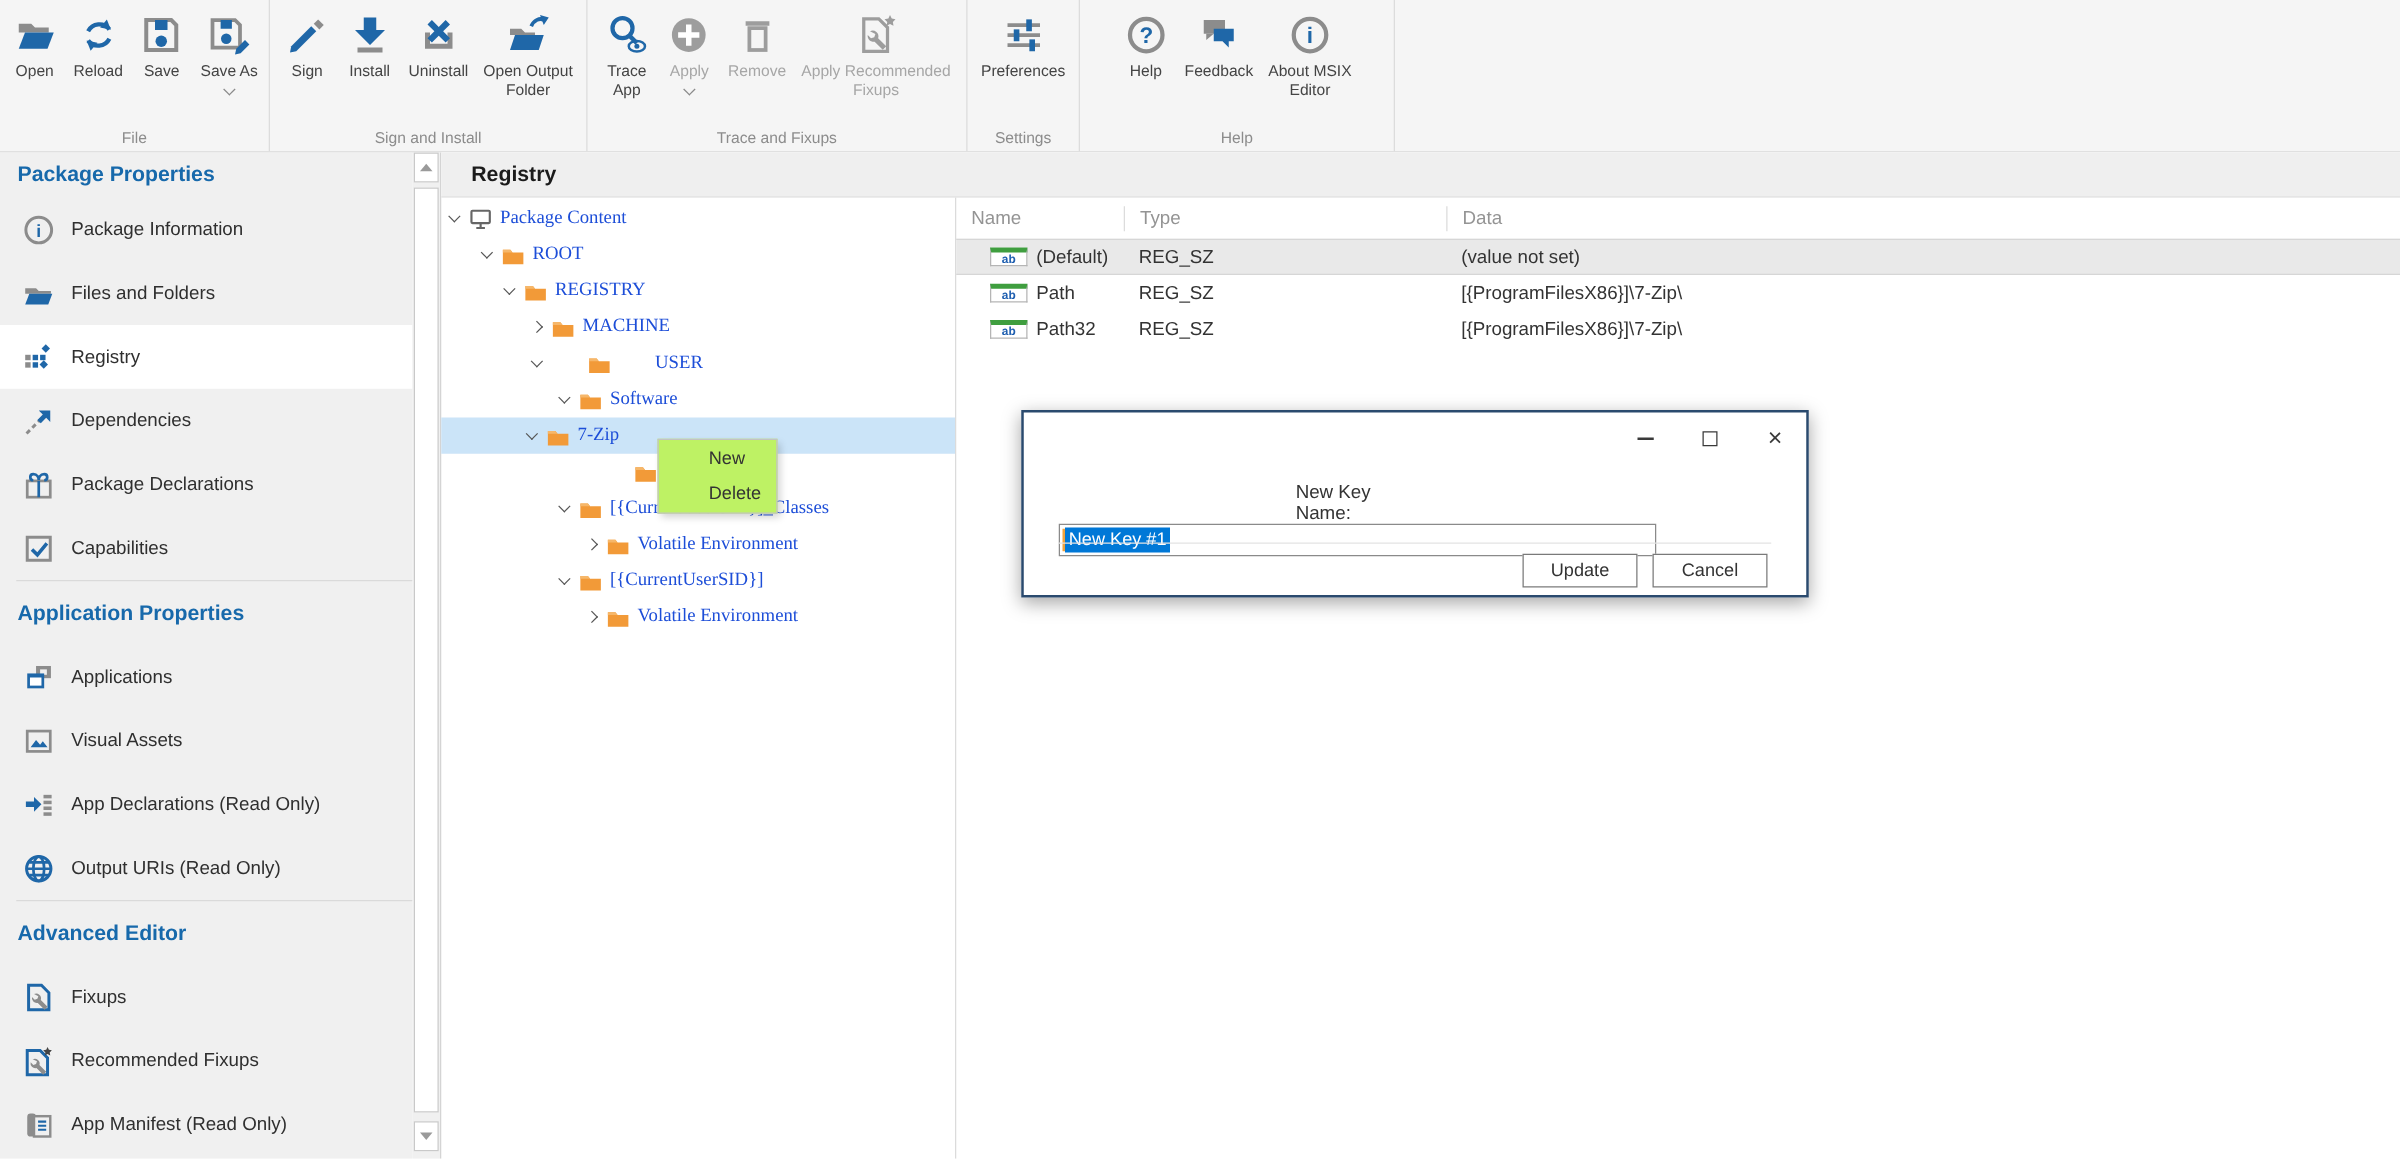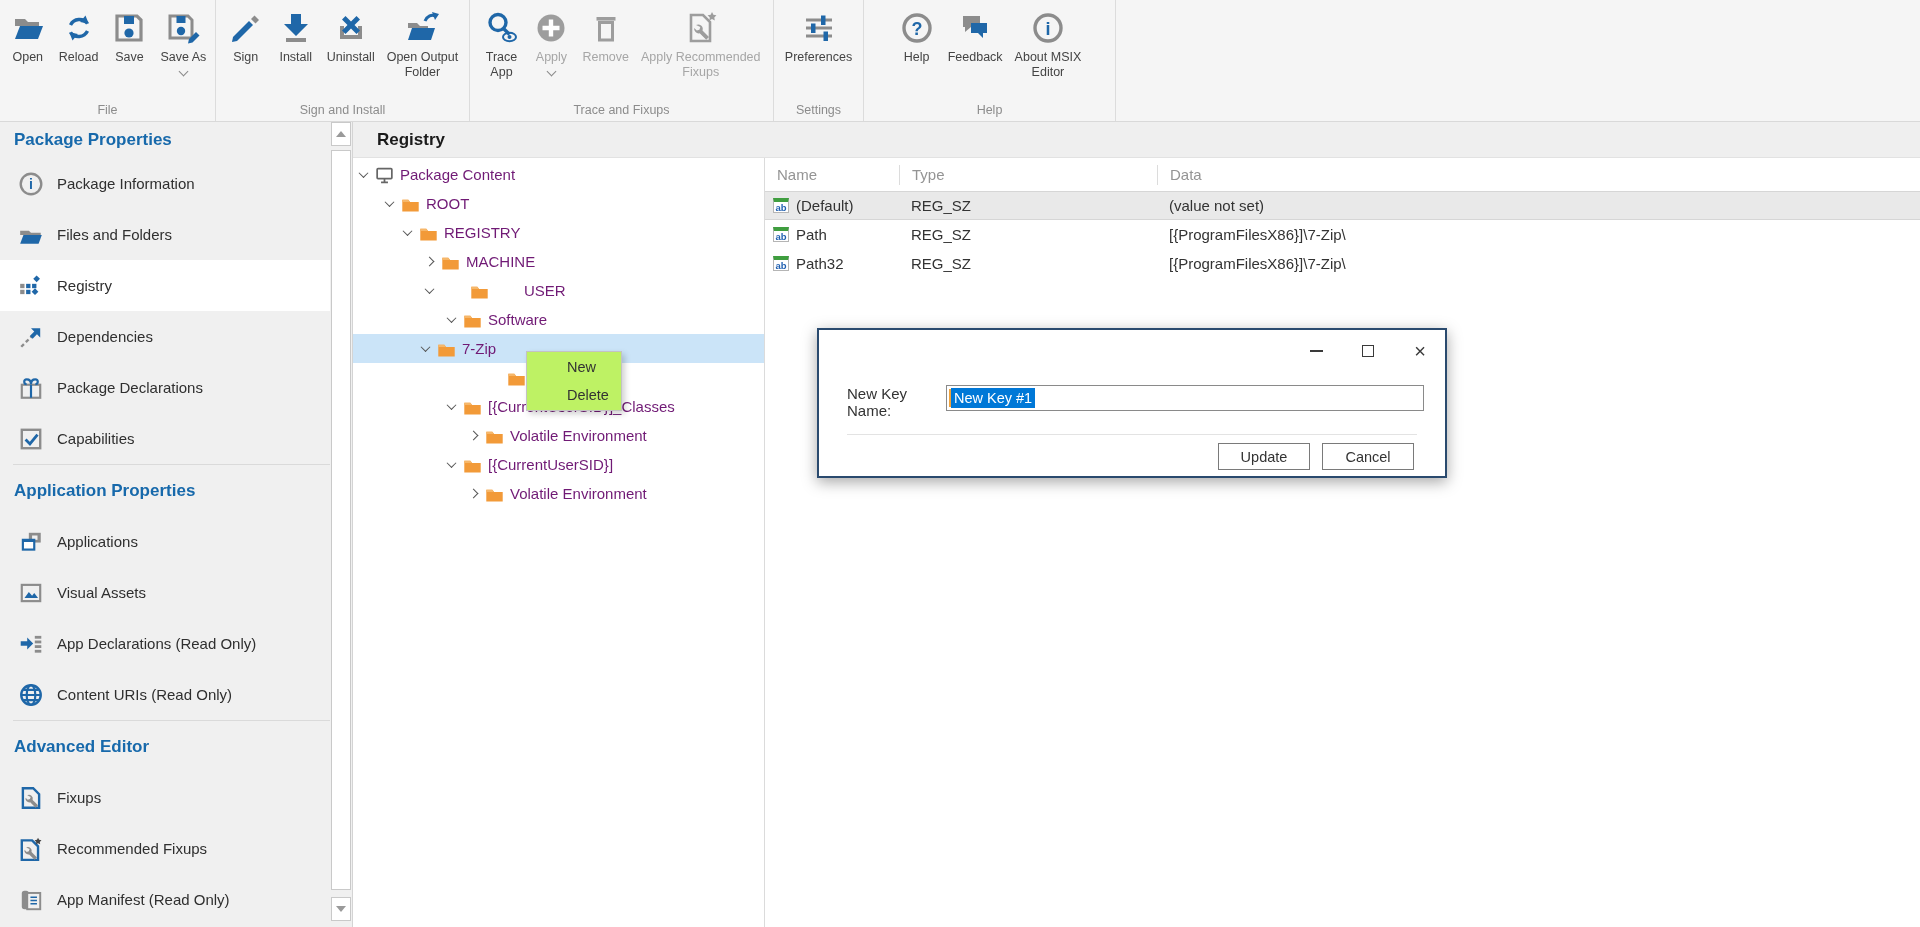--- a/index.html
+++ b/index.html
@@ -60,48 +60,48 @@
 
   
   .treepane { width:412px; border-right:1px solid #dbdbdb; padding-top:2px; flex:0 0 auto; }
   .trow { height:29px; display:flex; align-items:center; }
   .trow.sel { background:#cbe4f8; }
   .tchevbox { width:17px; display:flex; justify-content:center; flex:0 0 auto; }
   .tchev { width:7px; height:7px; border-right:1.7px solid #555; border-bottom:1.7px solid #555; }
   .tchev.exp { transform:rotate(45deg) translate(-1px,-1px); }
   .tchev.col { transform:rotate(-45deg); }
   .ticon { width:21px; height:18px; margin:0 5px 0 2px; flex:0 0 auto; }
-  .tlabel { font-size:15px; color:#701a75; white-space:nowrap; }
+  .tlabel { font-size:15px; color:#1d4ed8; white-space:nowrap;font-family:Liberation Serif, serif; }
 
   
   .tablepane { flex:1; }
   .thead { display:grid; grid-template-columns:134px 258px 1fr; height:33px; align-items:center; }
   .thcell { font-size:15px; color:#949494; padding-left:12px; height:20px; line-height:20px; }
   .thcell + .thcell { border-left:1px solid #dcdcdc; }
   .trowt { display:grid; grid-template-columns:134px 258px 1fr; height:29px; align-items:center; }
   .trowt.sel { background:#e9e9e9; border-top:1px solid #d6d6d6; border-bottom:1px solid #d6d6d6; }
   .tdcell { font-size:15px; color:#333; padding-left:12px; display:flex; align-items:center; white-space:nowrap; }
-  .abicon { display:inline-flex; align-items:center; justify-content:center; width:16px; height:15px;
+  .abicon { display:inline-flex; align-items:center; justify-content:center; width:30px; height:15px;
     border:1px solid #b5b5b5; border-top:4px solid #3f9e3f; background:#fff; color:#1f5fb0;
-    font-size:9.5px; font-weight:bold; margin:0 7px 0 8px; flex:0 0 auto; }
+    font-size:9.5px; font-weight:bold; margin:0 7px 0 27px; flex:0 0 auto; }
 
   
   .ctxmenu { position:absolute; left:526px; top:351px; width:96px; background:#bef264;
     border:1px solid #c3c3c3; box-shadow:3px 3px 6px rgba(0,0,0,0.18); padding:1px 0; z-index:5; }
   .ctxitem { height:28px; display:flex; align-items:center; padding-left:40px; font-size:14.5px; color:#333; cursor:default; }
 
   
   .dialog { position:absolute; left:817px; top:328px; width:630px; height:150px; background:#fff;
     border:2px solid #2a4a6e; box-shadow:0 4px 14px rgba(0,0,0,0.35); z-index:10; }
   .dcontrols { position:absolute; top:10px; right:14px; display:flex; gap:30px; align-items:center; }
   .dctl { width:22px; height:22px; display:flex; align-items:center; justify-content:center; color:#333; }
   .glyph-min { width:13px; height:2px; background:#3a3a3a; }
   .glyph-max { width:12px; height:12px; border:1.5px solid #3a3a3a; }
   .glyph-close { font-size:20px; color:#3a3a3a; line-height:20px; }
-  .dformrow { position:absolute; left:28px; top:55px; display:flex; align-items:flex-start; }
+  .dformrow { position:absolute; left:28px; top:55px; display:flex; align-items:center;flex-direction:column; }
   .dlabel { font-size:15px; color:#333; width:99px; flex:0 0 auto; }
   .textbox { width:478px; height:26px; border:1px solid #8a8a8a; background:#fff;
     display:flex; align-items:center; padding-left:2px; }
   .caret { width:2px; height:18px; background:#f0a23c; flex:0 0 auto; }
   .seltext { background:#0078d7; color:#fff; font-size:14.5px; padding:2px 3px; white-space:nowrap; }
   .dsep { position:absolute; left:28px; right:28px; top:104px; border-top:1px solid #e3e3e3; }
   .dbuttons { position:absolute; right:31px; top:113px; display:flex; gap:12px; }
   .dbtn { min-width:92px; height:27px; background:#fff; border:1px solid #7a7a7a;
     font-size:14.5px; color:#333; display:flex; align-items:center; justify-content:center; cursor:default;
     font-family:"Liberation Sans", sans-serif; }
@@ -446,21 +446,21 @@
             <span class="slabel">App Declarations (Read Only)</span>
           </div>
           <div class="sitem">
             <span class="sicon">
               <svg viewBox="0 0 24 24" width="26" height="26">
                 <circle cx="12" cy="12" r="9" fill="none" stroke="#1f67a8" stroke-width="2.2"></circle>
                 <ellipse cx="12" cy="12" rx="4" ry="9" fill="none" stroke="#1f67a8" stroke-width="2"></ellipse>
                 <path stroke="#1f67a8" stroke-width="2" d="M3.5 12h17M5 7.3h14M5 16.7h14"></path>
               </svg>
             </span>
-            <span class="slabel">Content URIs (Read Only)</span>
+            <span class="slabel">Output URIs (Read Only)</span>
           </div>
         </div>
         <div class="ssection3">
           <div class="sdivider"></div>
           <div class="sheading">Advanced Editor</div>
           <div class="sitem">
             <span class="sicon">
               <svg viewBox="0 0 24 24" width="26" height="26">
                 <path fill="none" stroke="#1f67a8" stroke-width="2.2" d="M4.5 3h9.5l5.5 5.5V21H4.5z"></path>
                 <path fill="#8c8c8c" d="M8.5 9.5a3.6 3.6 0 0 1 5 4.3l5 5-2.2 2.2-5-5a3.6 3.6 0 0 1-4.3-4.3l2 2 2-.7.7-2z"></path>

